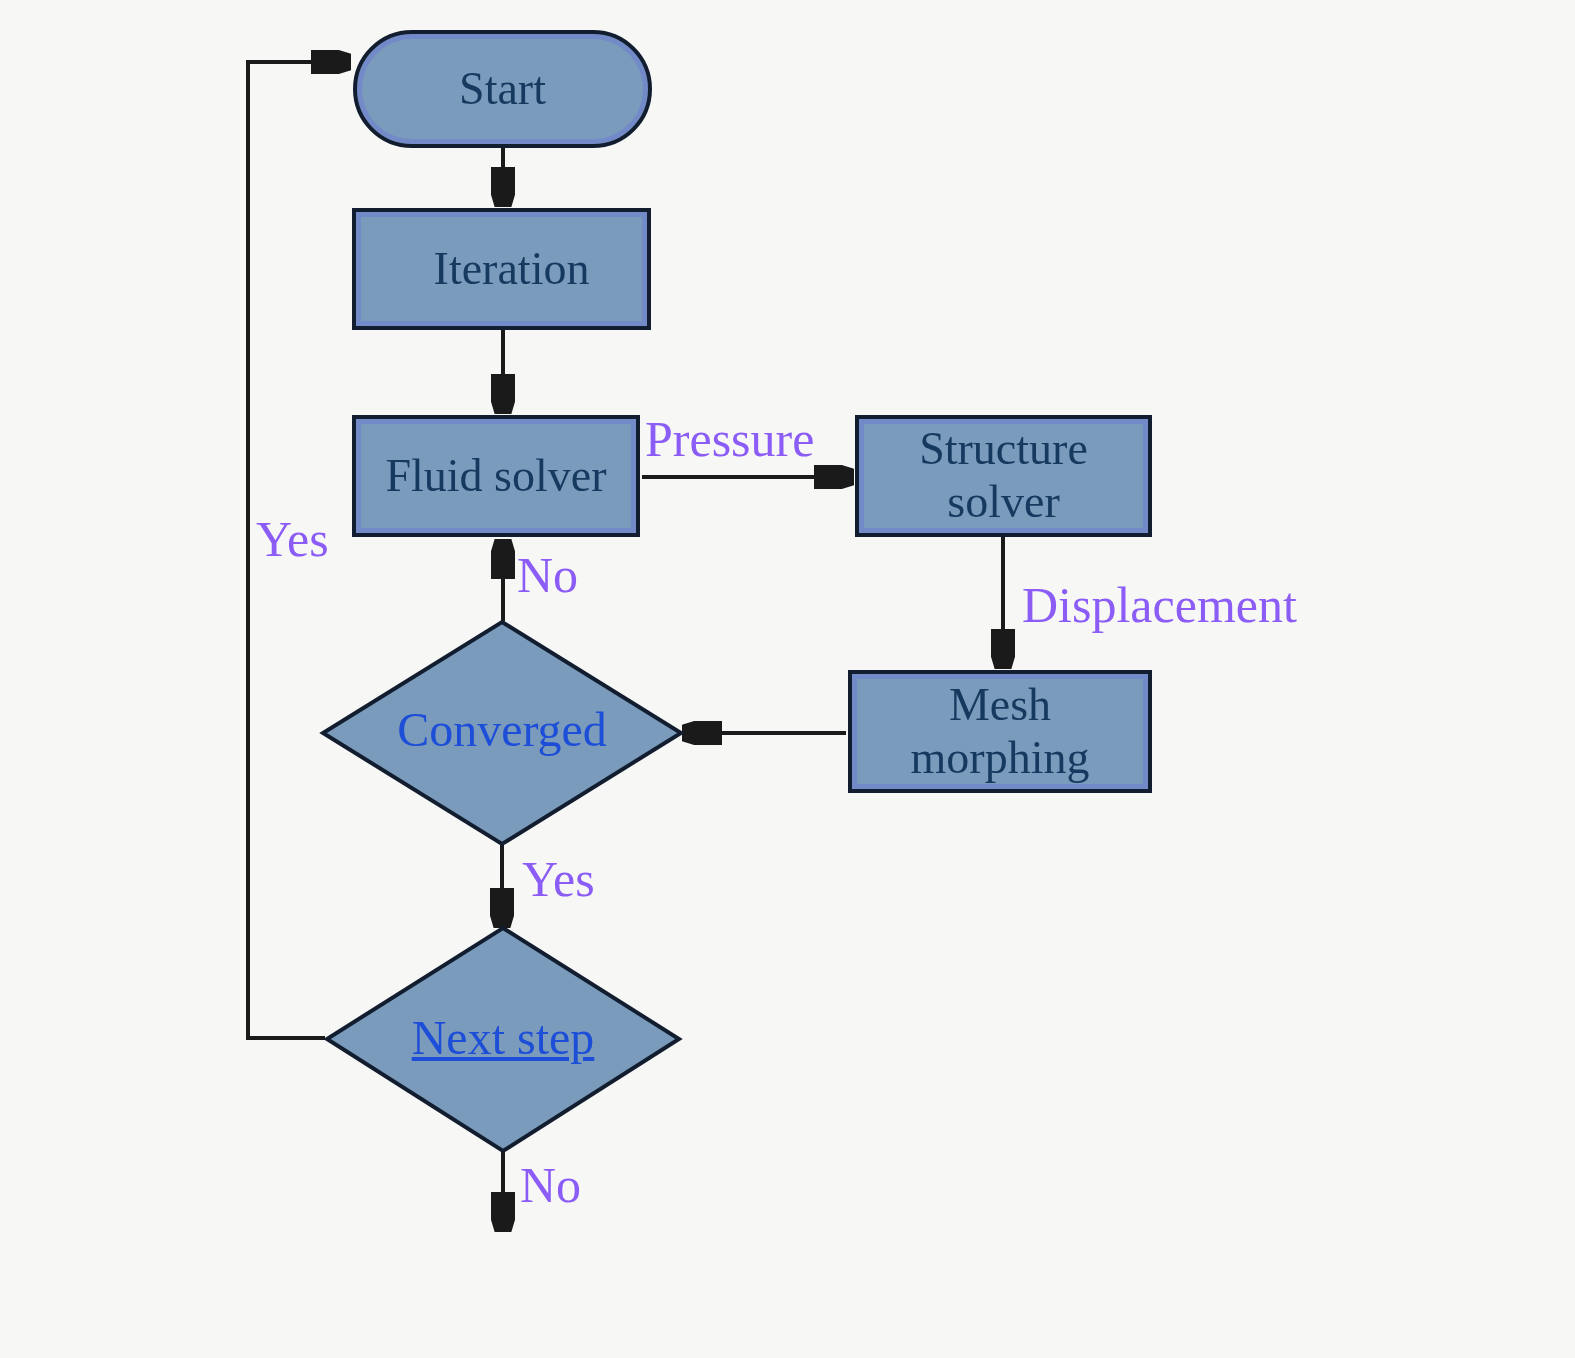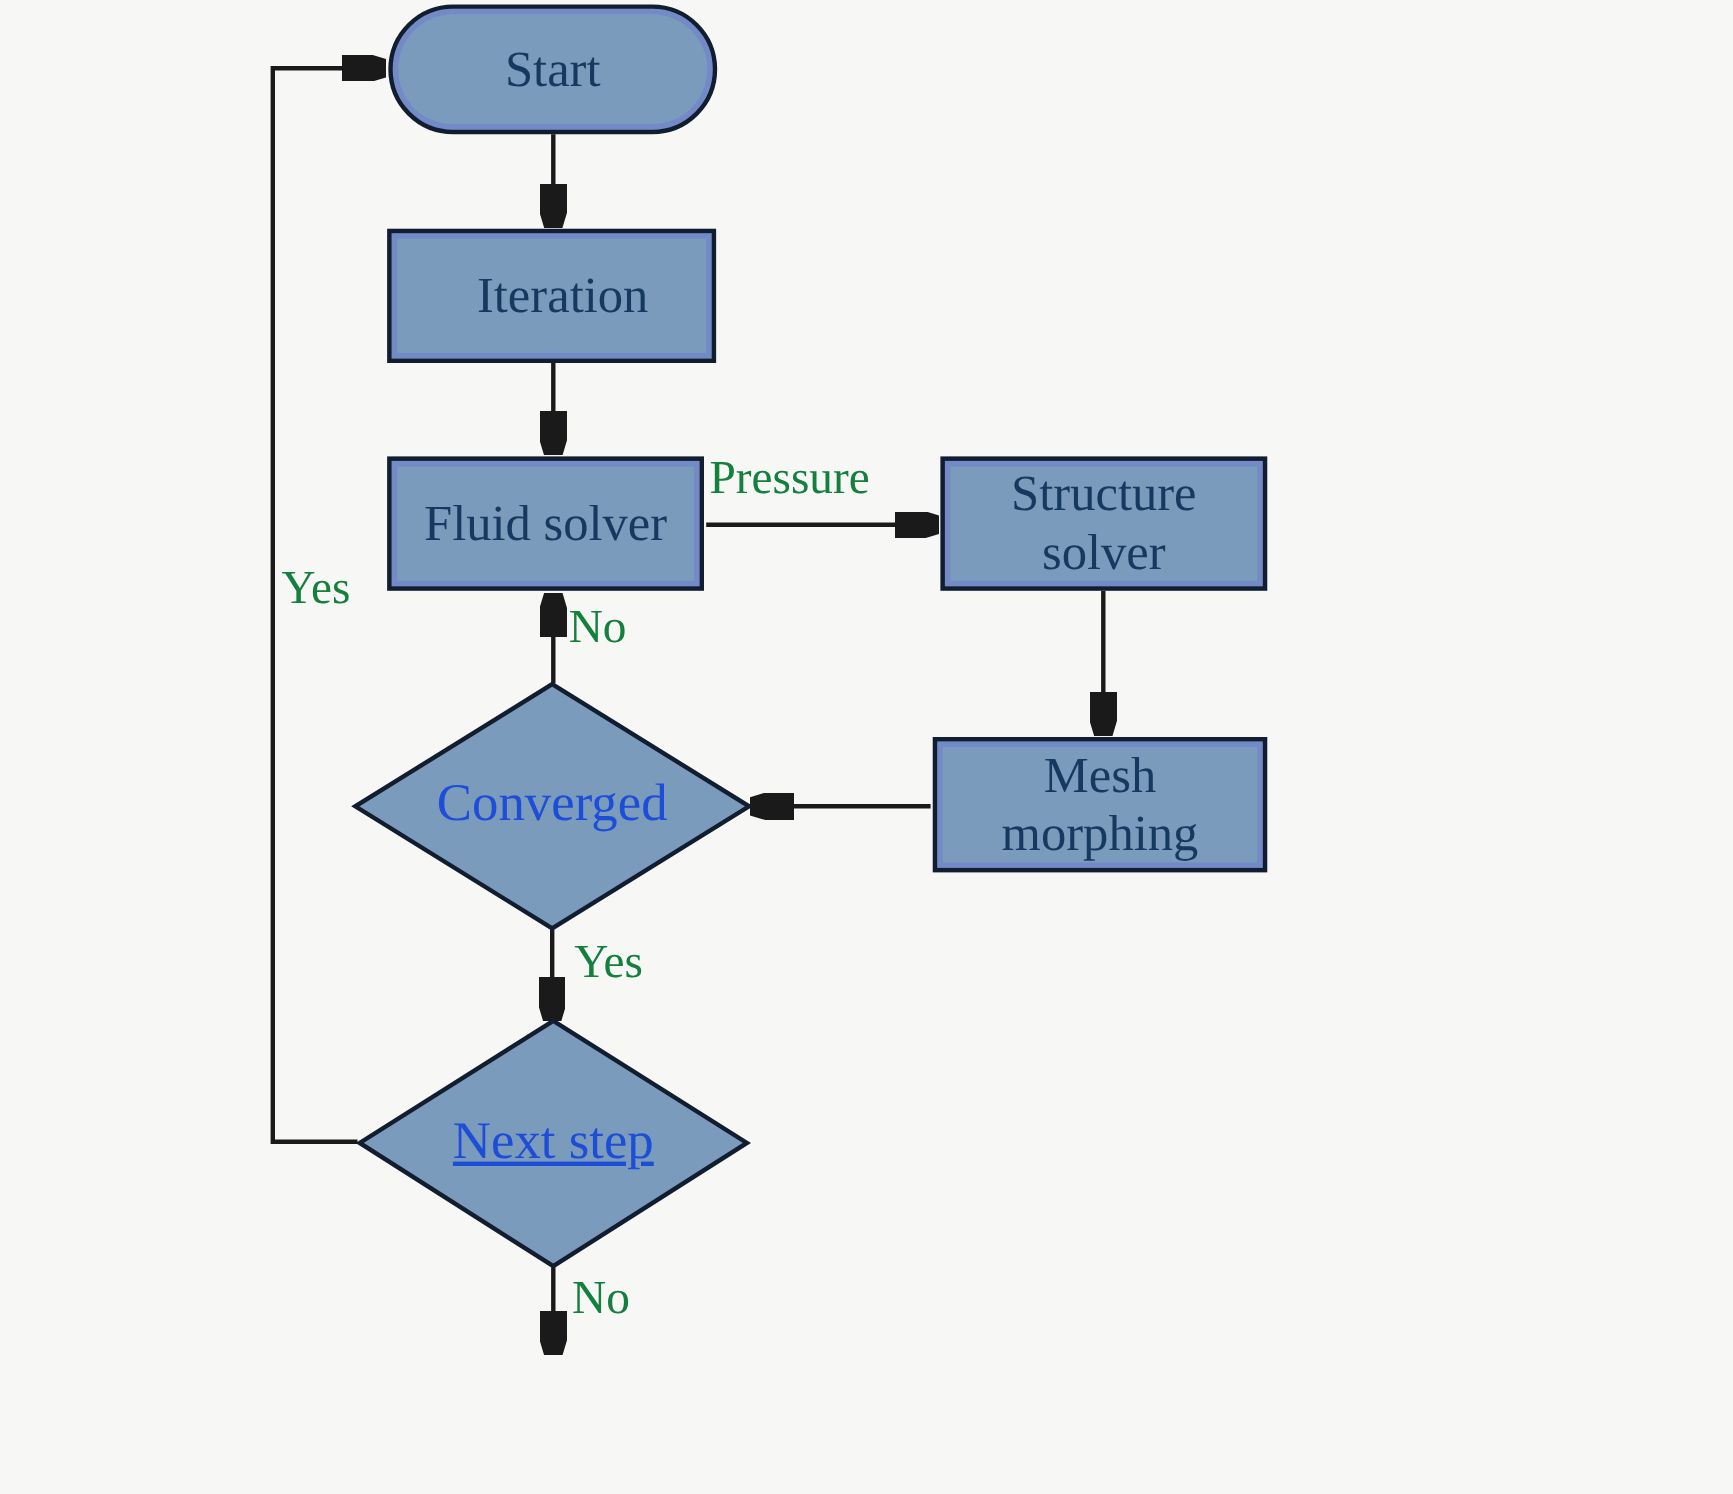--- a/index.html
+++ b/index.html
@@ -17,35 +17,35 @@
     position:absolute;
     box-sizing:border-box;
     background:#7b9bbc;
     border:4px solid #121e30;
     box-shadow:inset 0 0 0 5px rgba(106,112,217,0.40);
     display:flex;align-items:center;justify-content:center;
     text-align:center;
     color:#16395f;
     font-size:46px;line-height:1.15;
   }
-  .stadium{border-radius:60px;}
+  .stadium{border-radius:60px;margin-top:26px;}
   .n-start{left:353px;top:4px;width:299px;height:118px;}
   .n-iteration{left:352px;top:208px;width:299px;height:122px;padding-left:20px;}
   .n-fluid{left:352px;top:415px;width:288px;height:122px;padding:0 8px;}
   .n-structure{left:855px;top:415px;width:297px;height:122px;padding:0 28px;}
   .n-mesh{left:848px;top:670px;width:304px;height:123px;padding:0 26px;}
   .n-end{left:352px;top:1233px;width:305px;height:120px;}
   .dlabel{
     position:absolute;width:300px;text-align:center;
     color:#1d4ed8;font-size:48px;
   }
   .d-converged{left:352px;top:702px;}
   .d-next{left:353px;top:1010px;text-decoration:underline;}
   .elabel{
-    position:absolute;color:#15803d;font-size:43px;white-space:nowrap;
+    position:absolute;color:#8b5cf6;font-size:50px;white-space:nowrap;
   }
   .e-pressure{left:645px;top:410px;}
   .e-displacement{left:1022px;top:576px;}
   .e-no-converged{left:517px;top:546px;}
   .e-yes-converged{left:522px;top:850px;}
   .e-yes-loop{left:256px;top:510px;}
   .e-no-next{left:520px;top:1156px;}
 </style>
 </head>
 <body>
@@ -93,20 +93,21 @@
     <span>Mesh morphing</span>
   </div>
 
   <div class="dlabel d-converged">Converged</div>
 
   <div class="dlabel d-next">Next step</div>
 
 
   <div class="elabel e-pressure">Pressure</div>
 
+  <div class="elabel e-displacement">Displacement</div>
 
   <div class="elabel e-no-converged">No</div>
 
   <div class="elabel e-yes-converged">Yes</div>
 
   <div class="elabel e-yes-loop">Yes</div>
 
   <div class="elabel e-no-next">No</div>
 
 </div>

